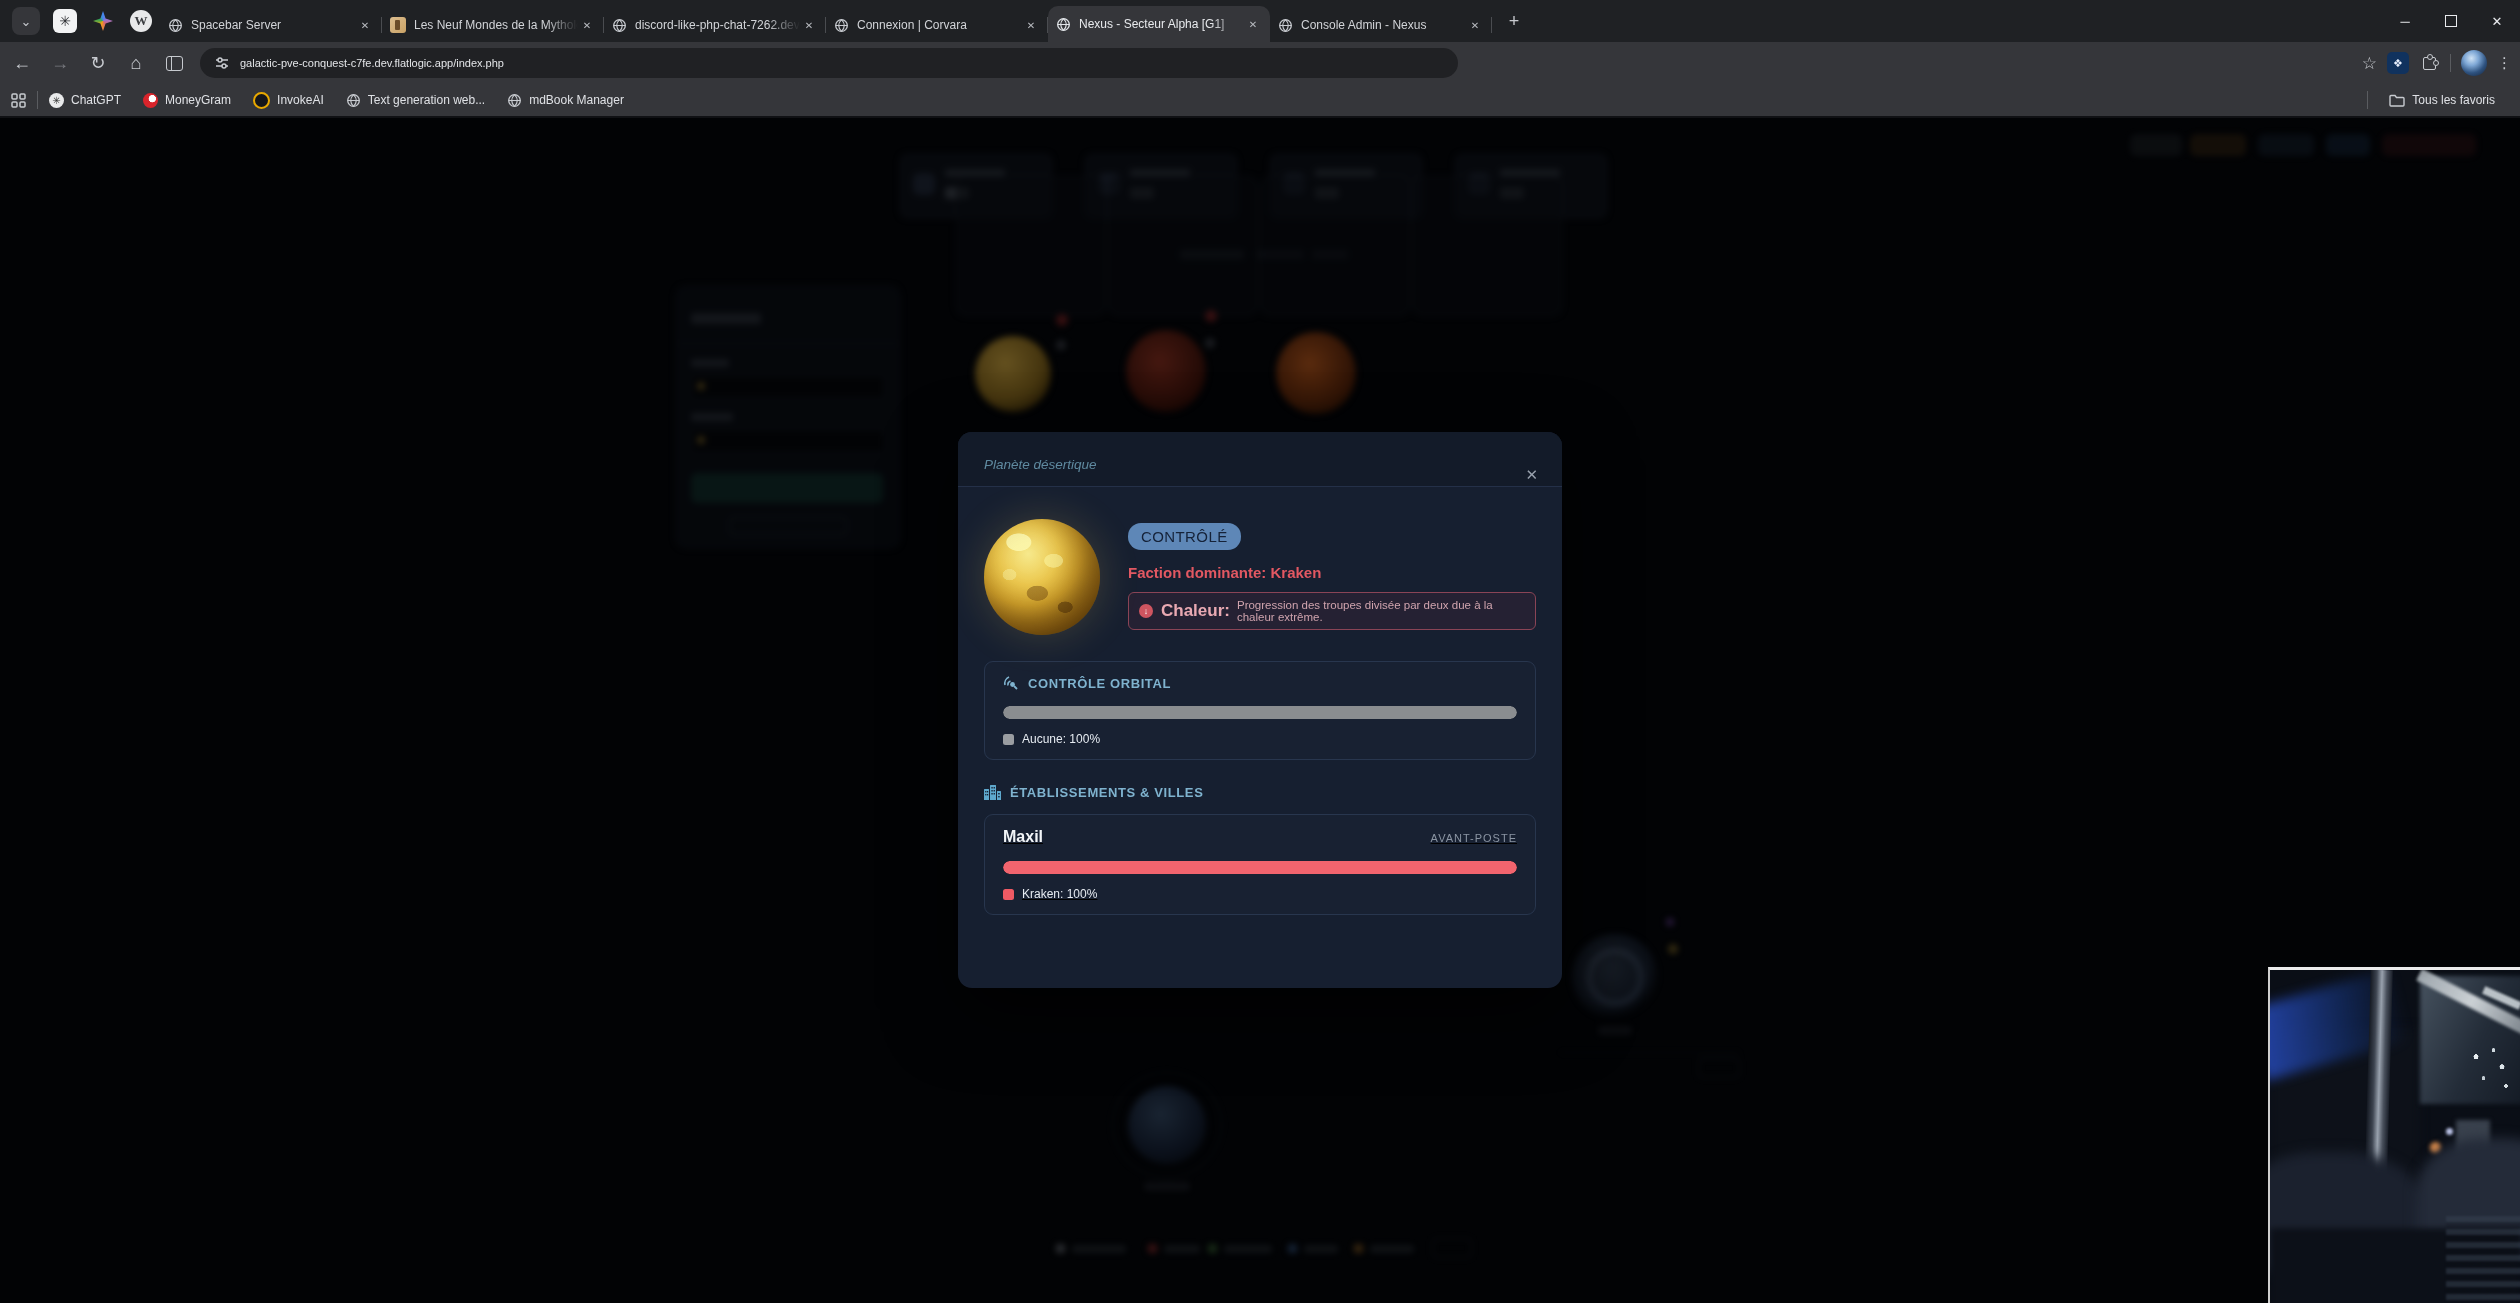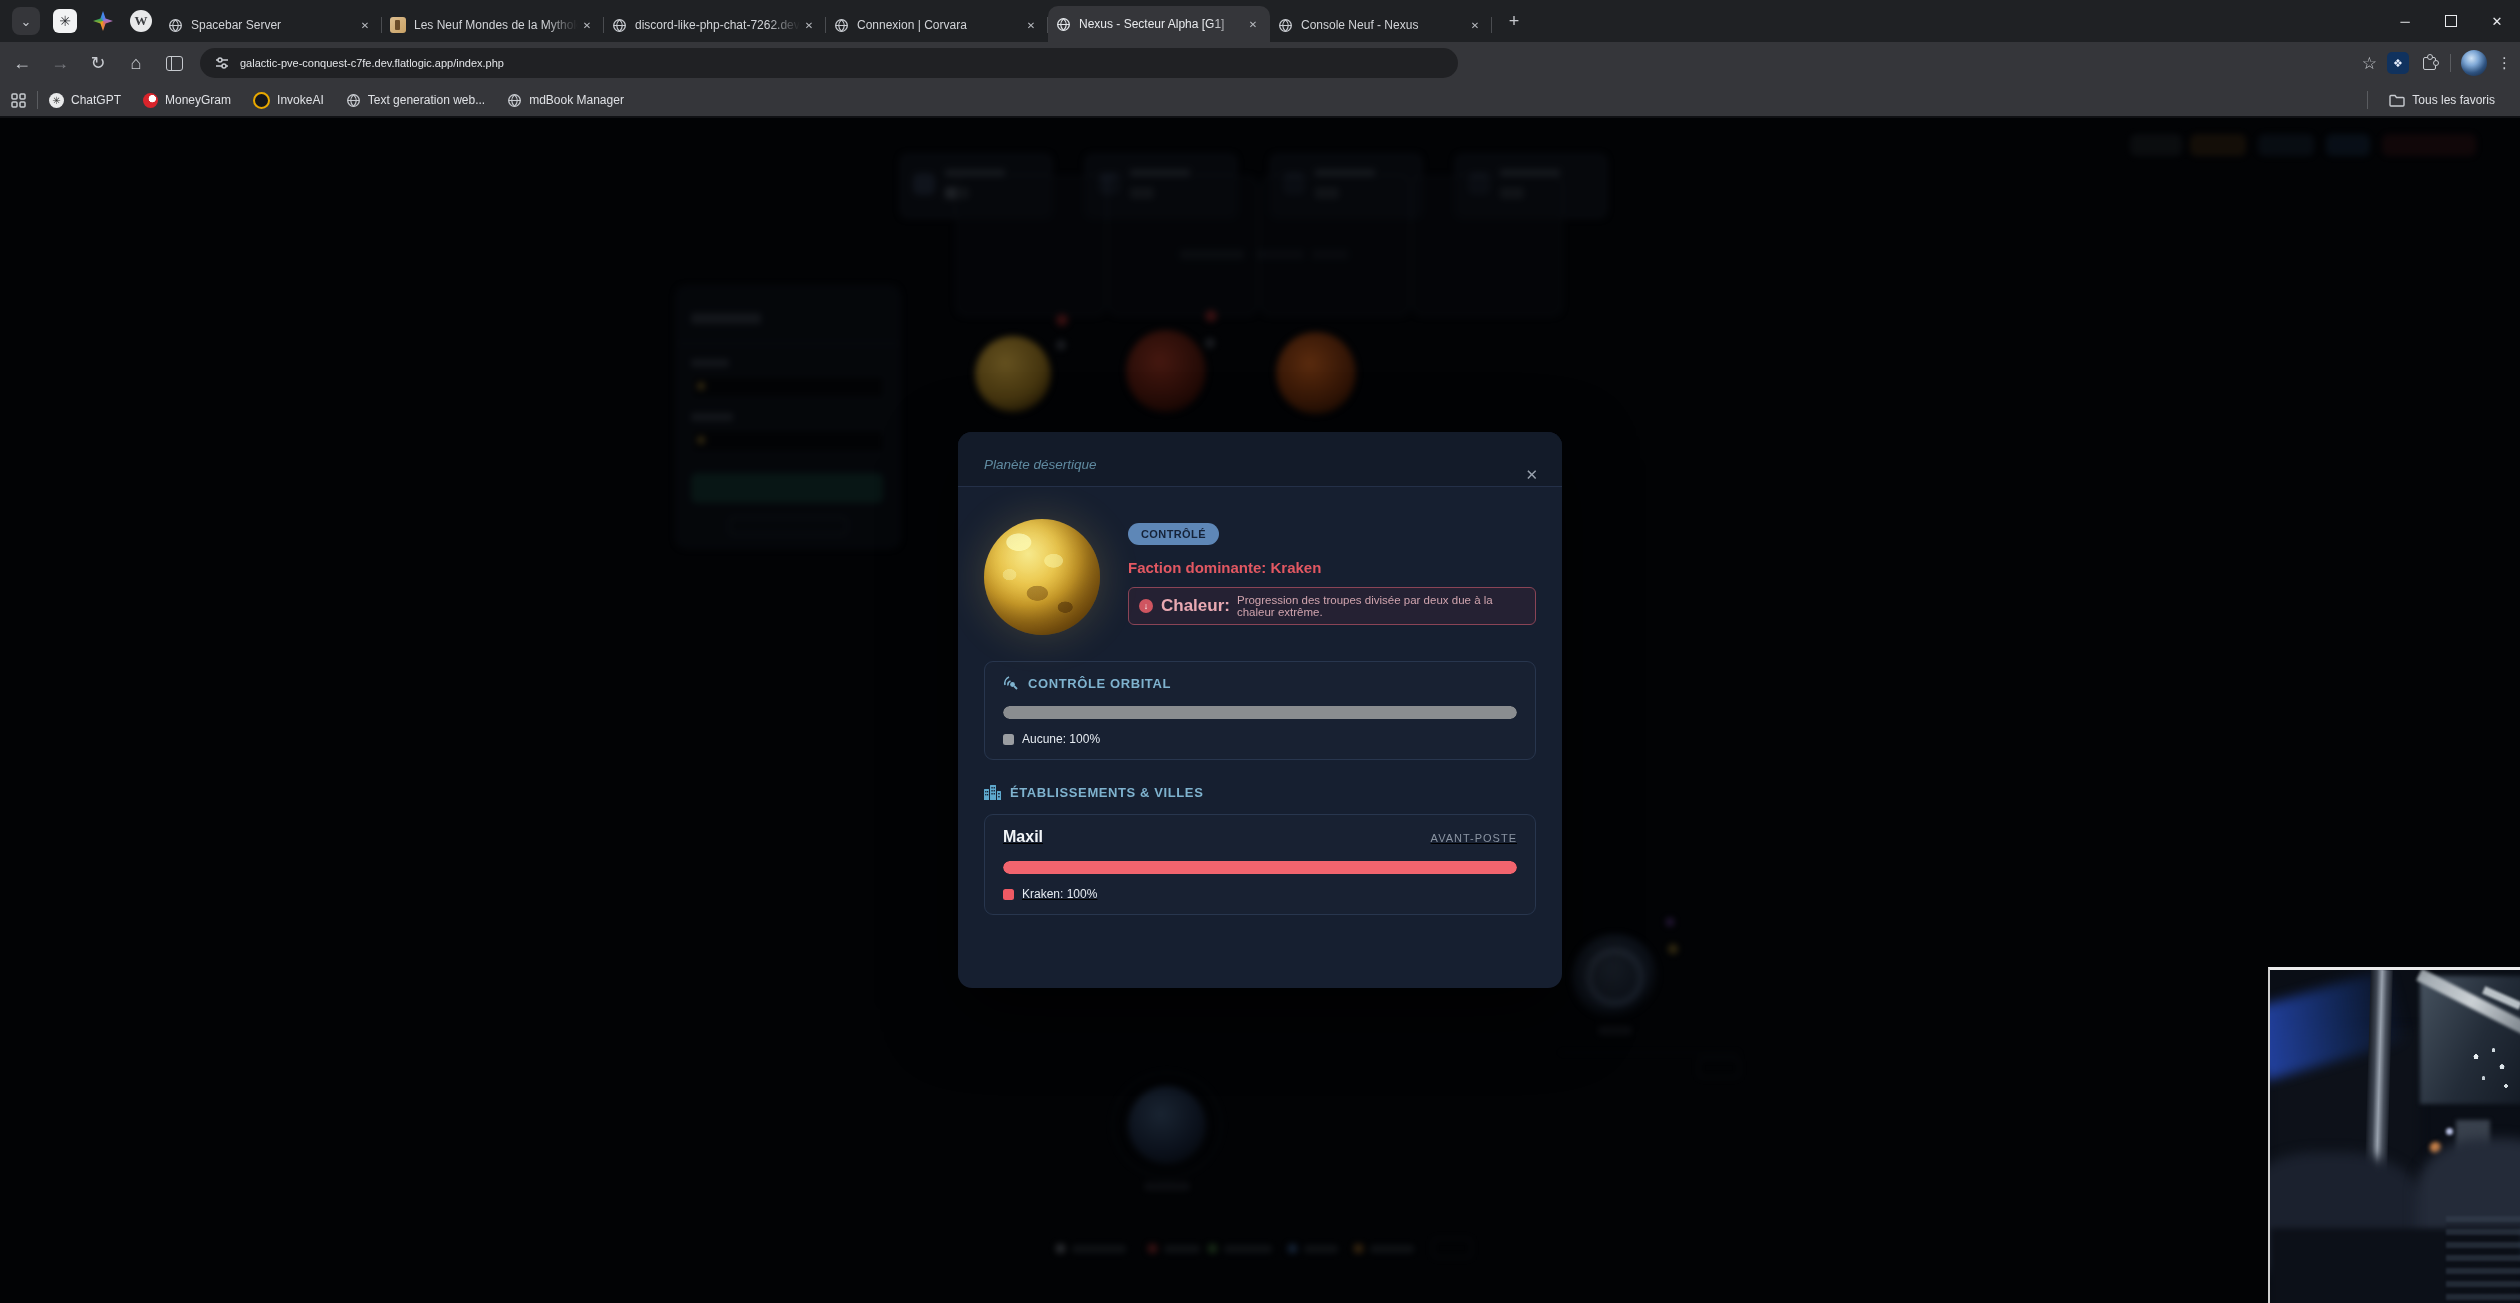--- a/index.html
+++ b/index.html
@@ -92,21 +92,21 @@
   #m-planet{width:116px;height:116px;border-radius:50%;flex:0 0 116px;margin-top:12px;
     background:
       radial-gradient(20px 14px at 30% 20%,rgba(252,246,170,.95) 0 60%,transparent 65%),
       radial-gradient(15px 11px at 60% 36%,rgba(250,240,150,.7) 0 60%,transparent 65%),
       radial-gradient(11px 9px at 22% 48%,rgba(246,236,152,.55) 0 60%,transparent 65%),
       radial-gradient(17px 12px at 46% 64%,rgba(120,80,20,.5) 0 60%,transparent 65%),
       radial-gradient(12px 9px at 70% 76%,rgba(88,58,12,.6) 0 60%,transparent 65%),
       radial-gradient(circle at 38% 30%,#f6e98c 0%,#edc94f 28%,#d9a92e 48%,#a87a1a 70%,#6b4a0e 88%,#49310a 100%);
     box-shadow:0 0 42px rgba(238,198,88,.2), inset -14px -16px 34px rgba(70,40,5,.6);}
   .topright{margin-left:28px;padding-top:16px;flex:1;}
-  #m-badge{display:inline-block;background:#5e87b7;color:#152238;font-size:11px;font-weight:bold;
+  #m-badge{display:inline-block;background:#5e87b7;color:#152238;font-size:15px;font-weight:normal;
     padding:5px 13px;border-radius:13px;letter-spacing:.4px;}
   #m-faction{margin-top:14px;font-size:15px;font-weight:bold;color:#e25862;}
   #m-warn{margin-top:11px;border:1px solid #8a4456;background:rgba(150,50,75,.12);border-radius:6px;
     padding:6px 10px;display:flex;align-items:center;font-size:11.5px;color:#d0a4ae;}
   .warn-ic{width:14px;height:14px;border-radius:50%;background:#cf5560;color:#fff;font-size:9px;font-weight:bold;
     display:flex;align-items:center;justify-content:center;flex:0 0 14px;margin-right:8px;}
   #m-warn b{color:#e9a9b2;margin-right:7px;font-size:17px;}
   .sect-head{display:flex;align-items:center;gap:9px;color:#7fb3cf;font-size:13px;font-weight:bold;letter-spacing:.6px;}
   .card{border:1px solid #28364e;border-radius:9px;background:rgba(255,255,255,.012);padding:13px 18px;}
   #orb-card{margin-top:26px;}
@@ -208,21 +208,21 @@
         <path d="M1.8 8h12.4M8 1.8c-4 4-4 8.4 0 12.4M8 1.8c4 4 4 8.4 0 12.4" fill="none" stroke="#e2e5e9" stroke-width="1.2"></path>
       </svg>
     <span class="tab-title">Nexus - Secteur Alpha [G1]</span>
     <span class="tab-x">✕</span>
   </div>
   <div class="tab">
     <svg class="globe" viewBox="0 0 16 16">
         <circle cx="8" cy="8" r="6.2" fill="none" stroke="#c8cbd0" stroke-width="1.4"></circle>
         <path d="M1.8 8h12.4M8 1.8c-4 4-4 8.4 0 12.4M8 1.8c4 4 4 8.4 0 12.4" fill="none" stroke="#c8cbd0" stroke-width="1.2"></path>
       </svg>
-    <span class="tab-title">Console Neuf - Nexus</span>
+    <span class="tab-title">Console Admin - Nexus</span>
     <span class="tab-x">✕</span>
   </div>
   <div class="newtab">
     <span>+</span>
   </div>
 
   <div class="wincontrols">
     <div class="winbtn">
         <span>─</span>
       </div>

